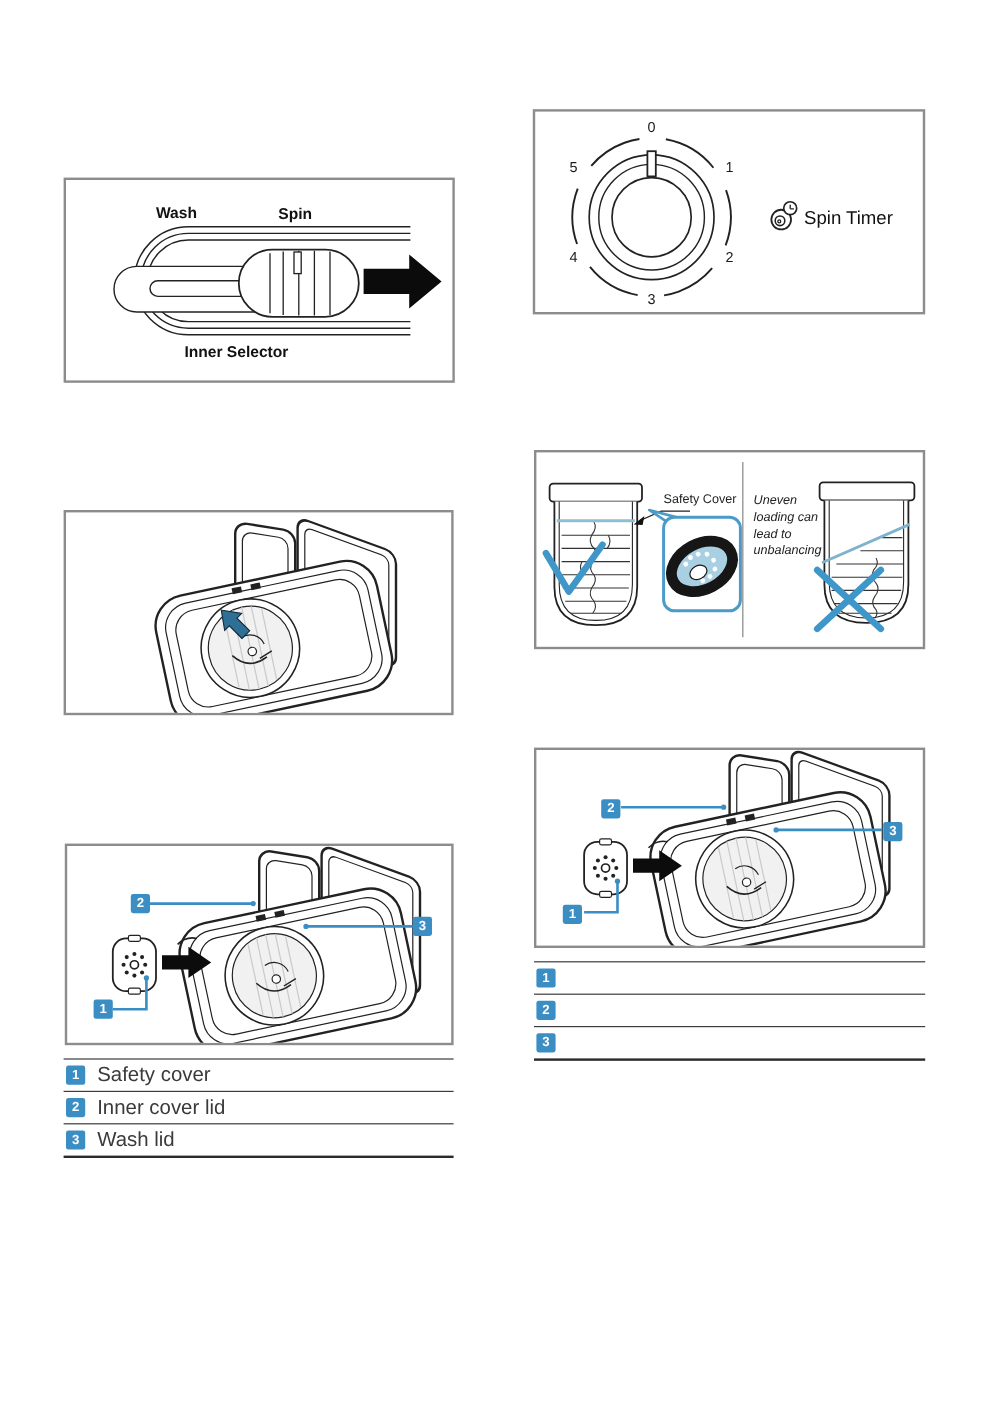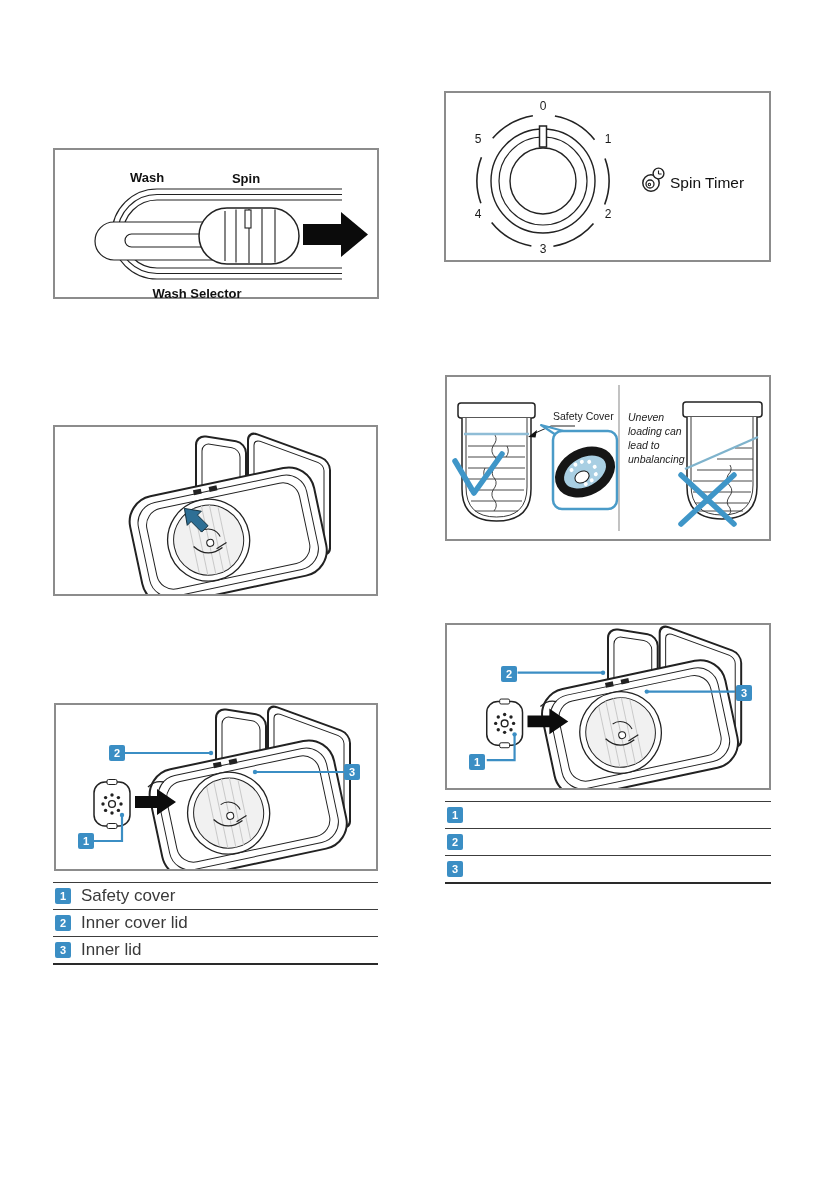--- a/index.html
+++ b/index.html
@@ -59,39 +59,39 @@
         <path d="M106,119 l11,-4" stroke="#222" stroke-width="1.2" fill="none"></path>
         <rect x="95" y="57" width="8" height="5" fill="#222"></rect>
         <rect x="111" y="57" width="8" height="5" fill="#222"></rect>
       </g>
     </symbol>
   </defs>
 </svg>
 
 <div class="page">
 
-  <div class="panel" style="left:53px;top:148px;width:326px;height:151px;">
+  <div class="panel" style="left:53px;top:148px;width:326px;height:171px;">
     <svg width="322" height="167" viewBox="0 0 322 167">
       <g stroke="#222" stroke-width="1.2" fill="none">
         <path d="M287,39 L102,39 A45,45 0 0 0 102,129 L287,129"></path>
         <path d="M287,44.5 L102,44.5 A39.5,39.5 0 0 0 102,123.5 L287,123.5"></path>
         <path d="M287,50 L102,50 A34,34 0 0 0 102,118 L287,118"></path>
       </g>
       <rect x="40" y="72" width="168" height="38" rx="19" fill="#fff" stroke="#222" stroke-width="1.2"></rect>
       <rect x="70" y="84" width="84" height="13" rx="6.5" fill="#fff" stroke="#222" stroke-width="1.2"></rect>
       <g>
         <rect x="144" y="58" width="100" height="56" rx="28" fill="#fff" stroke="#222" stroke-width="1.5"></rect>
         <path d="M170,61 V111 M181,59.5 V112.5 M194,59 V113 M207,59 V113 M220,59.5 V112.5" stroke="#222" stroke-width="1.1" fill="none"></path>
         <rect x="190" y="60" width="6" height="18" fill="#fff" stroke="#222" stroke-width="1.1"></rect>
       </g>
       <polygon points="248,74 286,74 286,62 313,84.5 286,107 286,95 248,95" fill="#0b0b0b"></polygon>
     </svg>
     <span class="lbl lbl-bold" style="left:92px;top:27px;">Wash</span>
     <span class="lbl lbl-bold" style="left:191px;top:28px;">Spin</span>
-    <span class="lbl lbl-bold" style="left:142px;top:143px;">Wash Selector</span>
+    <span class="lbl lbl-bold" style="left:142px;top:143px;">Inner Selector</span>
   </div>
 
   <div class="panel" style="left:444px;top:91px;width:327px;height:171px;">
     <svg width="323" height="167" viewBox="0 0 323 167">
       <circle cx="97" cy="88" r="66" fill="none" stroke="#222" stroke-width="1.6" stroke-dasharray="47 22.1" transform="rotate(-20 97 88)"></circle>
       <circle cx="97" cy="88" r="52" fill="none" stroke="#222" stroke-width="1.4"></circle>
       <circle cx="97" cy="88" r="44" fill="none" stroke="#222" stroke-width="1.2"></circle>
       <circle cx="97" cy="88" r="33" fill="#fff" stroke="#222" stroke-width="1.4"></circle>
       <rect x="93.5" y="33" width="7" height="21" fill="#fff" stroke="#222" stroke-width="1.5"></rect>
       <g fill="none" stroke="#222">
@@ -275,17 +275,17 @@
     <div class="legend-row">
       <span class="numbox">1</span>
       <span class="legend-label">Safety cover</span>
     </div>
     <div class="legend-row">
       <span class="numbox">2</span>
       <span class="legend-label">Inner cover lid</span>
     </div>
     <div class="legend-row">
       <span class="numbox">3</span>
-      <span class="legend-label">Inner lid</span>
+      <span class="legend-label">Wash lid</span>
     </div>
   </div>
 
 </div>
 
 </body></html>

